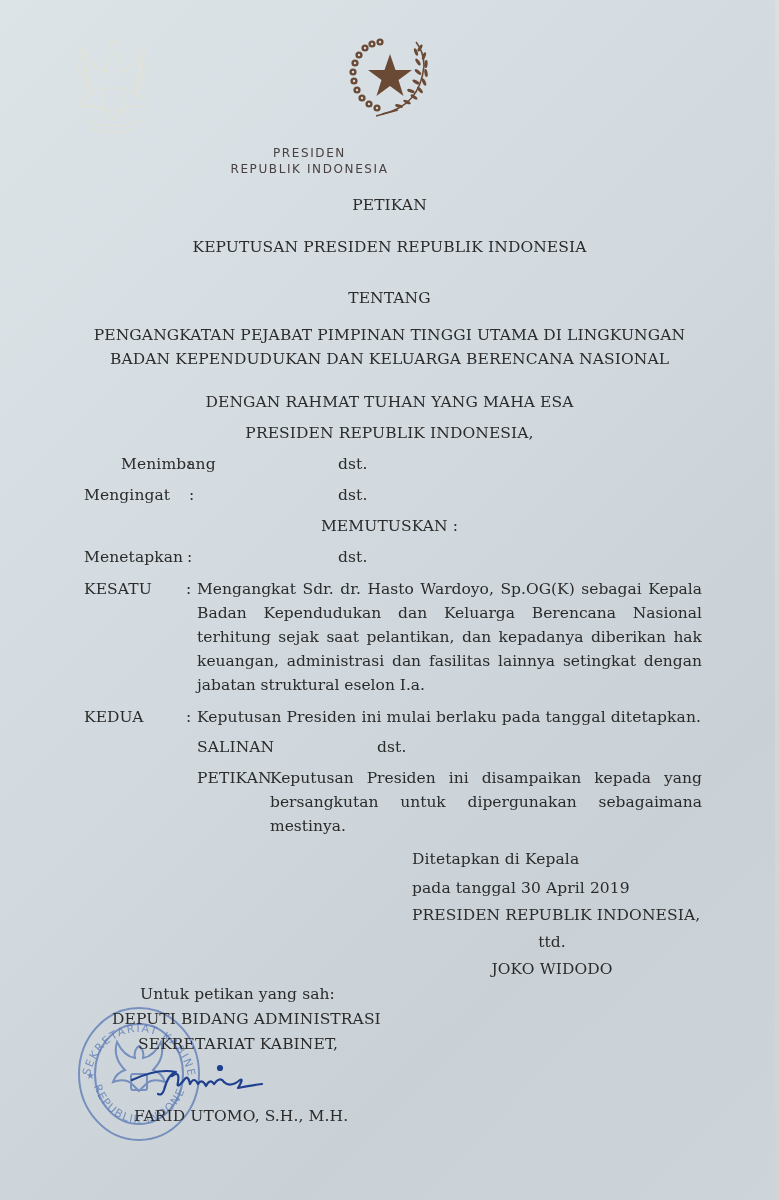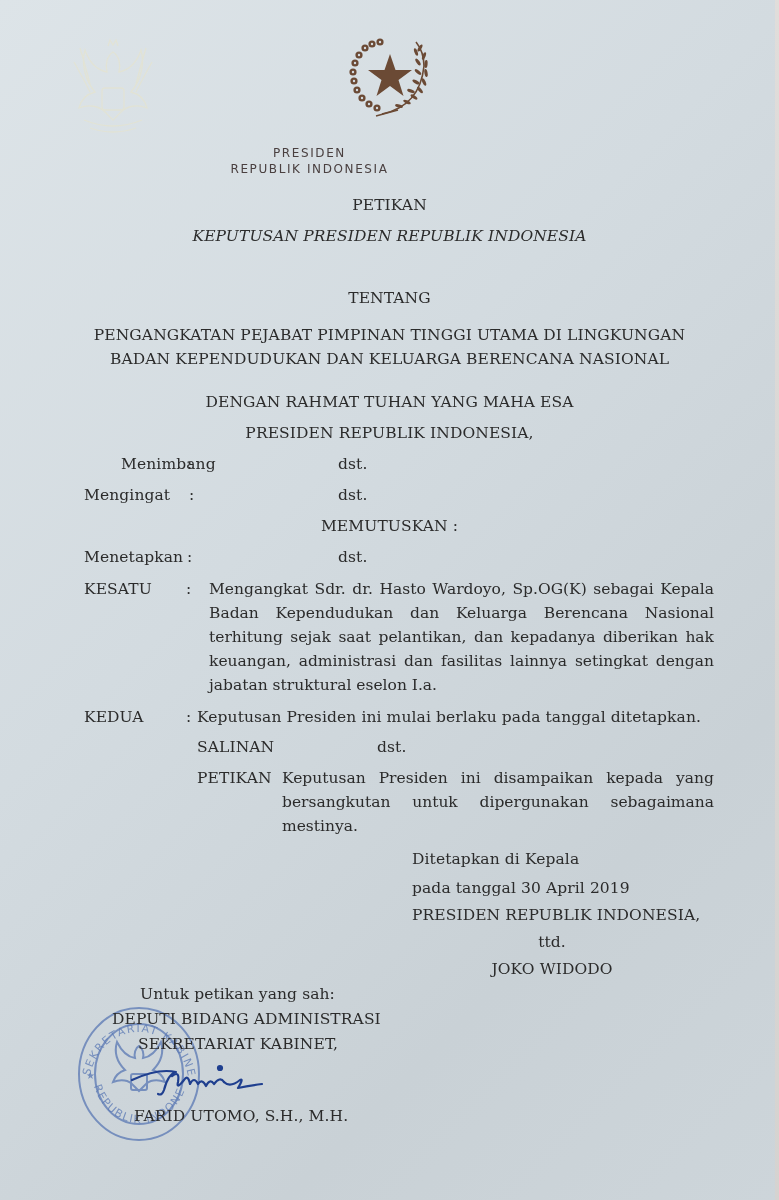--- a/index.html
+++ b/index.html
@@ -16,21 +16,21 @@
   .t { font-size: 15.5px; letter-spacing: 0.1px; white-space: nowrap; }
   .garuda {
     position: absolute; left: 58px; top: 32px; width: 110px; height: 112px; opacity: 0.55;
   }
   .emblem { position: absolute; left: 340px; top: 36px; width: 100px; height: 90px; }
   .pres-head {
     position: absolute; left: 0; width: 619px; text-align: center;
     font-family: "DejaVu Sans", "Liberation Sans", sans-serif;
     font-size: 12px; letter-spacing: 1.6px; color: #4a4040;
   }
-  .just { text-align: justify; text-align-last: left; margin-left: 12px; }
+  .just { text-align: justify; text-align-last: left; }
   .par { font-size: 15.5px; line-height: 24px; }
   .stamp { position: absolute; left: 76px; top: 1004px; width: 126px; height: 140px; }
   .sig { position: absolute; left: 128px; top: 1060px; width: 140px; height: 40px; }
   .edge { position: absolute; right: 0; top: 0; width: 4px; height: 1200px; background: linear-gradient(#e6ded8, #d9d2cc); opacity: .7; }
 </style>
 </head>
 <body>
 
 <div class="page">
 
@@ -94,21 +94,21 @@
       <ellipse cx="78" cy="36" rx="1.6" ry="4" transform="rotate(-50 78 36)"></ellipse>
       <ellipse cx="76" cy="46" rx="1.6" ry="4" transform="rotate(-60 76 46)"></ellipse>
       <ellipse cx="71" cy="55" rx="1.6" ry="4" transform="rotate(-70 71 55)"></ellipse>
     </g>
   </svg>
 
   <div class="pres-head" style="top:146px;">PRESIDEN</div>
   <div class="pres-head" style="top:162px;">REPUBLIK INDONESIA</div>
 
   <div class="center t" style="top:196px;">PETIKAN</div>
-  <div class="center t" style="top:227px;font-style:italic;">KEPUTUSAN PRESIDEN REPUBLIK INDONESIA</div>
+  <div class="center t" style="top:238px;">KEPUTUSAN PRESIDEN REPUBLIK INDONESIA</div>
   <div class="center t" style="top:289px;">TENTANG</div>
   <div class="center t" style="top:326px;">PENGANGKATAN PEJABAT PIMPINAN TINGGI UTAMA DI LINGKUNGAN</div>
   <div class="center t" style="top:350px;">BADAN KEPENDUDUKAN DAN KELUARGA BERENCANA NASIONAL</div>
   <div class="center t" style="top:393px;">DENGAN RAHMAT TUHAN YANG MAHA ESA</div>
   <div class="center t" style="top:424px;">PRESIDEN REPUBLIK INDONESIA,</div>
 
   <div class="abs t" style="left:84px; top:455px;margin-left:37px;">Menimbang</div>
   <div class="abs t" style="left:187px; top:455px;">:</div>
   <div class="abs t" style="left:338px; top:455px;">dst.</div>
 

